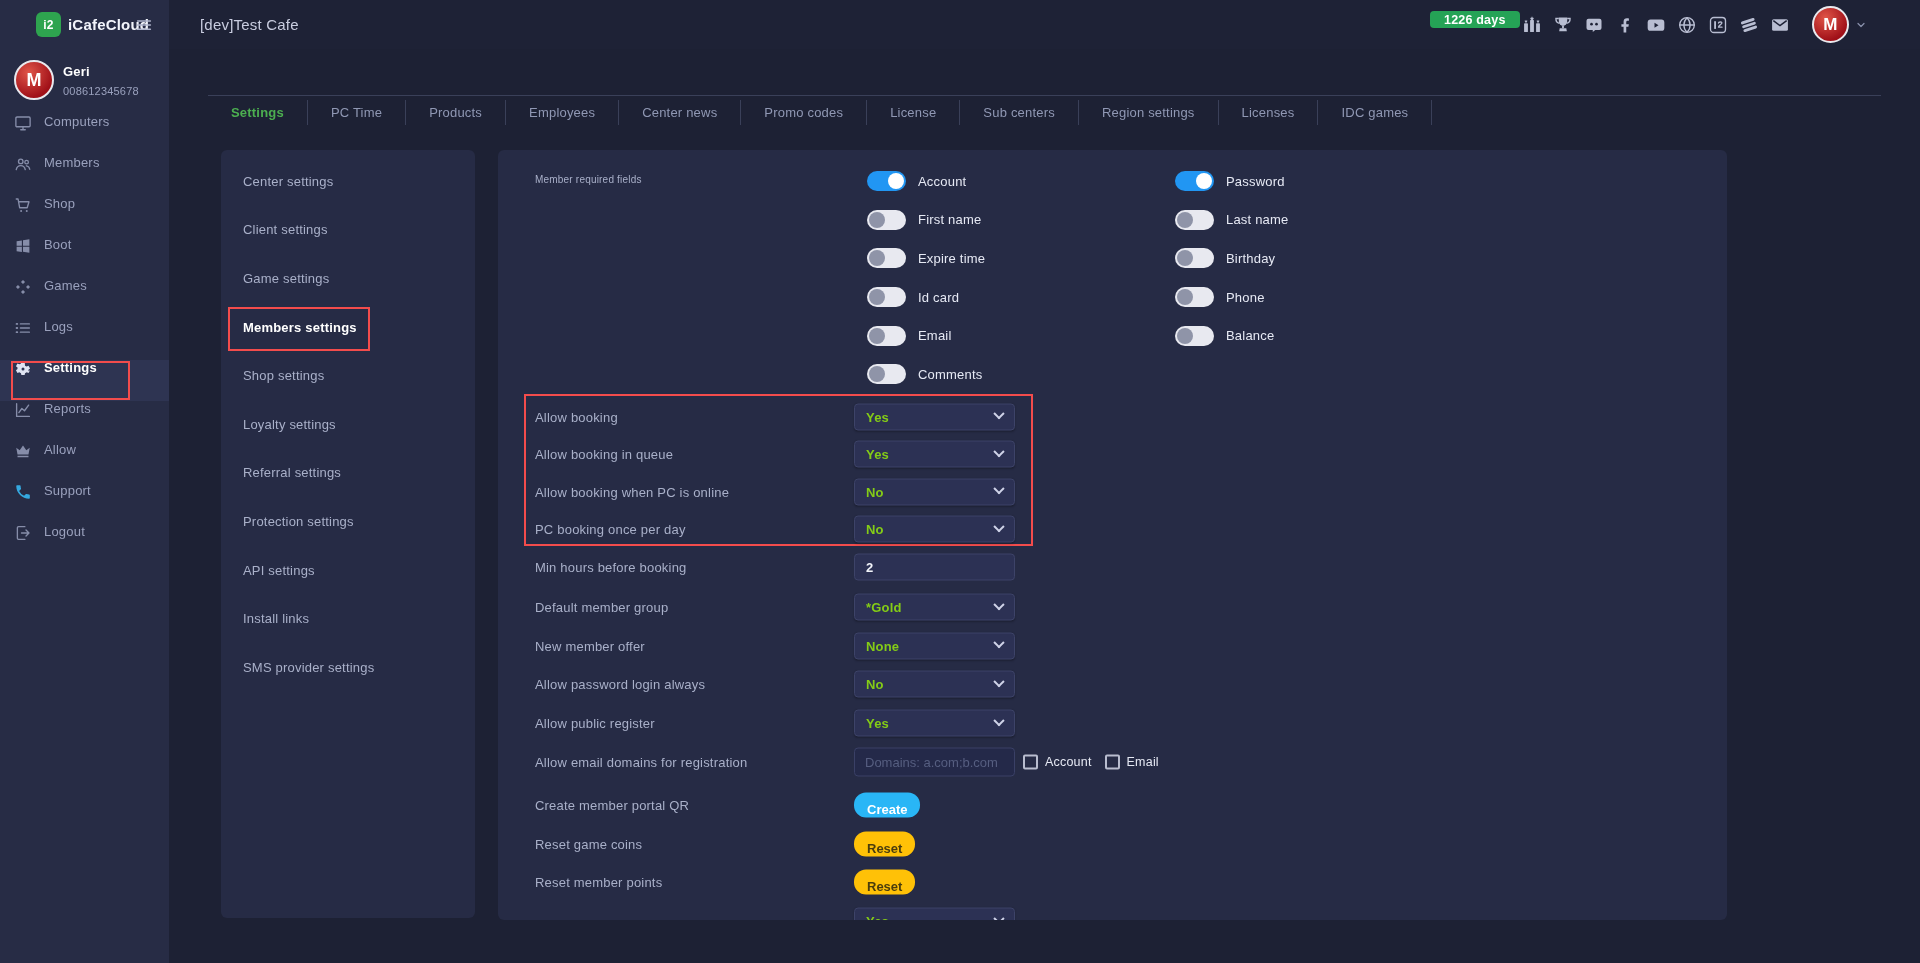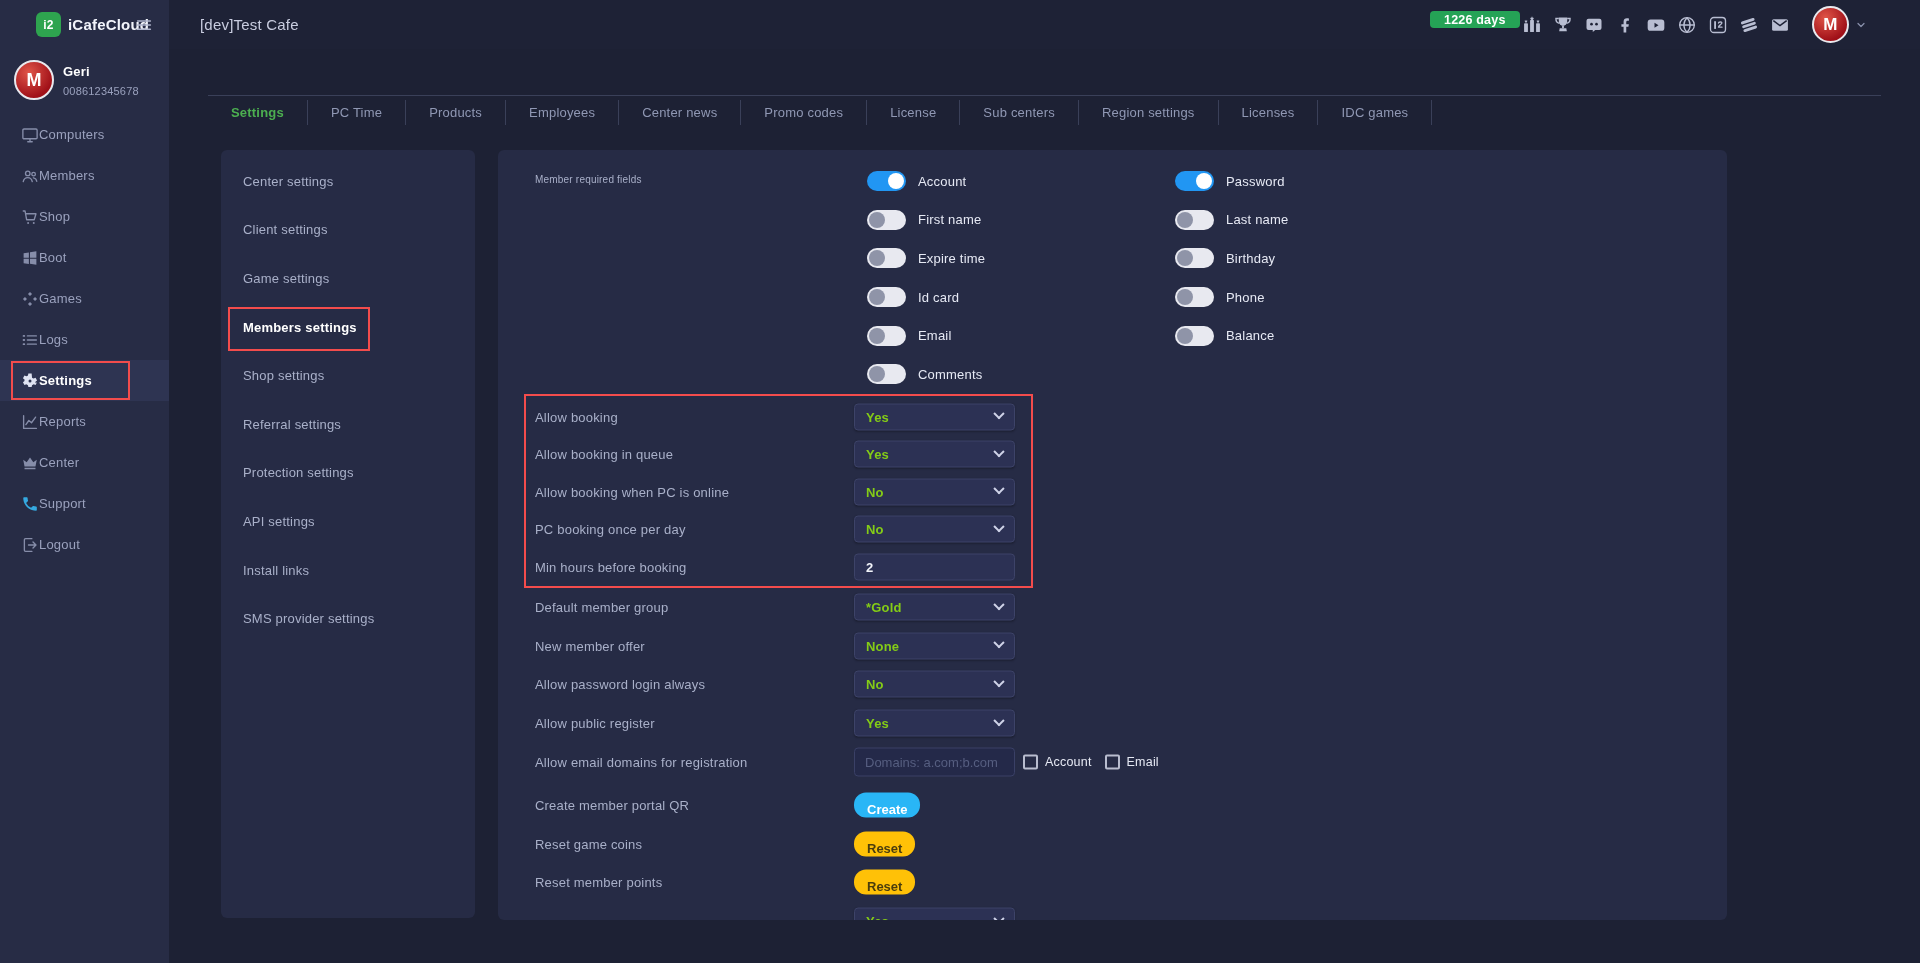--- a/index.html
+++ b/index.html
@@ -30,21 +30,21 @@
   .tb-caret{position:absolute;left:1855px;top:19px;color:#8b92ad;cursor:pointer}
   .tb-caret svg{width:12px;height:12px}
 
   
   .sidebar{position:absolute;left:0;top:49px;width:169px;bottom:0;background:var(--sidebar)}
   .profile{display:flex;align-items:center;gap:9px;padding:11px 0 0 14px}
   .profile .avatar{width:40px;height:40px;font-size:18px}
   .profile-name{font-size:13px;font-weight:700;color:#fff}
   .profile-phone{font-size:11px;color:var(--dim);margin-top:6px}
   .side-nav{position:absolute;left:0;right:0;top:65px}
-  .side-item{height:41px;display:flex;align-items:center;padding-left:21px;color:var(--dim);font-size:13px;cursor:pointer;position:relative}
+  .side-item{height:41px;display:flex;align-items:flex-start;padding-left:14px;gap:12px;color:var(--dim);font-size:13px;cursor:pointer;position:relative}
   .side-item.active{background:#2e3452;color:#fff;font-weight:600}
   .side-ic{color:#868da9;display:flex}
   .side-item.active .side-ic{color:#dfe3f2}
   .side-ic.blue{color:#35a9e0}
   .red-frame{position:absolute;left:11px;top:1px;width:119px;height:39px;border:2px solid var(--red);pointer-events:none}
 
   
   .tabs-wrap{position:absolute;left:208px;top:95px;width:1673px;border-top:1px solid var(--line);padding-top:4px}
   .tabs{display:flex;height:25px;align-items:center}
   .tab{padding:0 23px;font-size:13px;color:#9098b4;line-height:25px;border-right:1px solid var(--line);cursor:pointer;white-space:nowrap}
@@ -66,21 +66,21 @@
   .t-row{height:38.6px;display:flex;align-items:center;gap:12px}
   .toggle{width:39px;height:20px;border-radius:10px;position:relative;cursor:pointer;flex:0 0 auto}
   .toggle.on{background:#2196f3}
   .toggle.off{background:#e8e9f0}
   .knob{position:absolute;top:2px;width:16px;height:16px;border-radius:50%}
   .toggle.on .knob{right:2px;background:#fff}
   .toggle.off .knob{left:2px;background:#8f94a8}
   .t-label{font-size:13px;color:#e6e9f4}
 
   
-  .booking-box{position:absolute;left:26px;top:244px;width:509px;height:194px;border:2px solid var(--red);padding-top:2px}
+  .booking-box{position:absolute;left:26px;top:244px;width:509px;height:152px;border:2px solid var(--red);padding-top:2px}
   .booking-box .f-row{height:37.5px}
   .booking-box .f-label{left:9px}
   .booking-box .f-ctl{left:328px}
   .other-rows{position:absolute;left:26px;top:438px;width:1190px}
   .other-rows .f-row:nth-child(6){margin-top:5px}
   .f-row{position:relative;height:38.6px}
   .f-label{position:absolute;left:11px;top:50%;transform:translateY(-50%);font-size:13px;color:var(--label);white-space:nowrap}
   .f-ctl{position:absolute;left:330px;top:50%;transform:translateY(-50%);display:flex;align-items:center}
   .select{width:161px;height:27px;background:var(--ctl);border:1px solid var(--ctl-border);border-radius:4px;display:flex;align-items:center;padding:0 11px;cursor:pointer;box-shadow:0 1px 2px rgba(0,0,0,.25)}
   .sel-val{flex:1;font-size:13px;font-weight:600;color:#84cc16}
@@ -263,21 +263,21 @@
           </svg>
         </span>
         <span class="side-label">Reports</span>
       </div>
       <div class="side-item">
         <span class="side-ic">
           <svg viewBox="0 0 24 24" fill="currentColor" stroke="none">
             <path d="M3 7.5l4.6 3.6L12 4.8l4.4 6.3L21 7.5l-1.7 9.2H4.7zM4.7 18.4h14.6v1.8H4.7z"></path>
           </svg>
         </span>
-        <span class="side-label">Center</span>
+        <span class="side-label">Allow</span>
       </div>
       <div class="side-item">
         <span class="side-ic blue">
           <svg viewBox="0 0 24 24" fill="currentColor" stroke="none">
             <path d="M6.8 10.5a15 15 0 0 0 6.6 6.6l2.2-2.2c.3-.3.7-.4 1-.25 1.1.35 2.3.55 3.5.55.55 0 1 .45 1 1v3.8c0 .55-.45 1-1 1C10.9 21 3 13.1 3 3.9c0-.55.45-1 1-1h3.8c.55 0 1 .45 1 1 0 1.25.2 2.4.55 3.5.1.35.02.74-.25 1z"></path>
           </svg>
         </span>
         <span class="side-label">Support</span>
       </div>
       <div class="side-item">
@@ -319,20 +319,23 @@
       <div class="menu-item">
         <span>Game settings</span>
       </div>
       <div class="menu-item active">
         <span>Members settings</span>
       </div>
       <div class="menu-item">
         <span>Shop settings</span>
       </div>
       <div class="menu-item">
+        <span>Loyalty settings</span>
+      </div>
+      <div class="menu-item">
         <span>Referral settings</span>
       </div>
       <div class="menu-item">
         <span>Protection settings</span>
       </div>
       <div class="menu-item">
         <span>API settings</span>
       </div>
       <div class="menu-item">
         <span>Install links</span>

